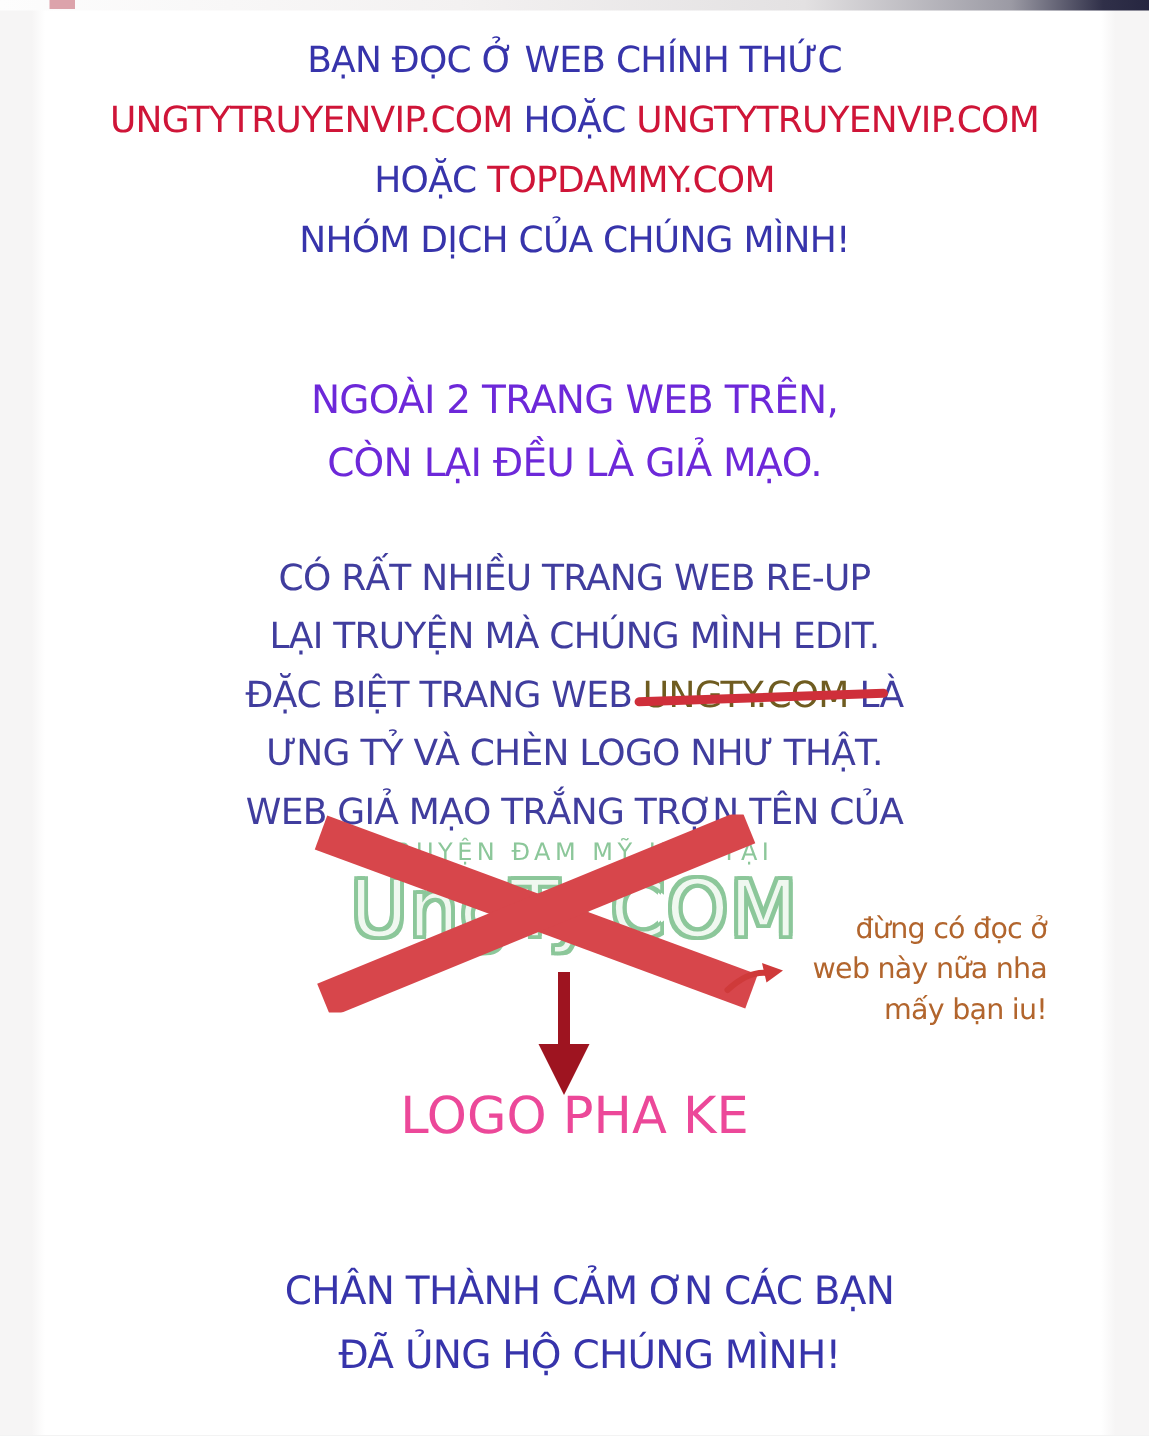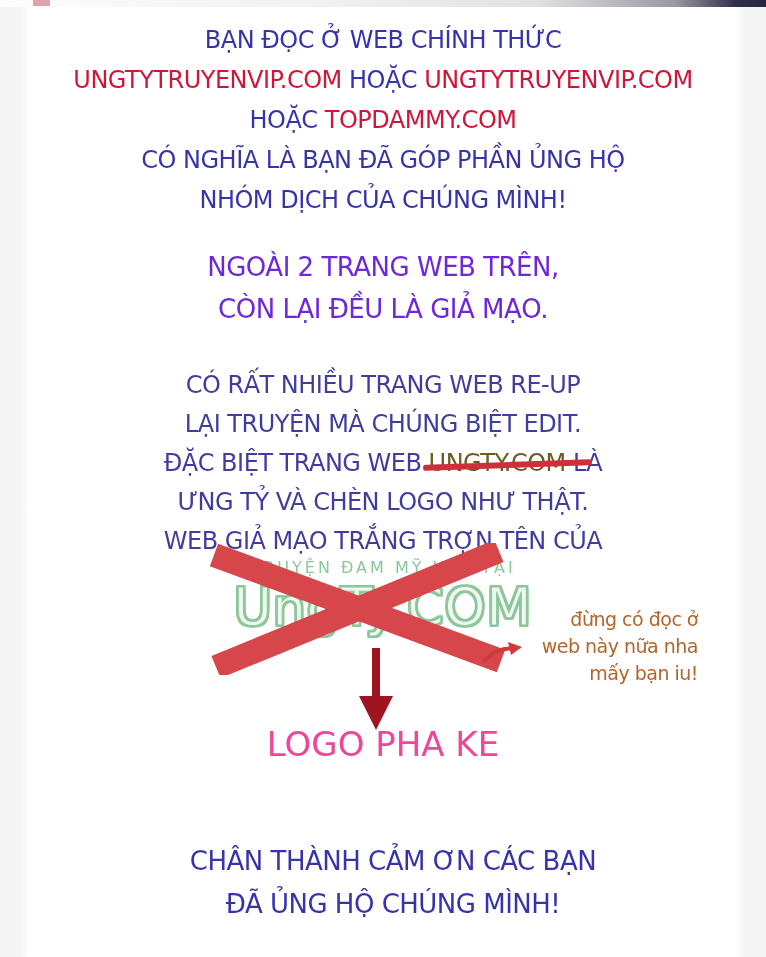--- a/index.html
+++ b/index.html
@@ -65,32 +65,31 @@
     <div>BẠN ĐỌC Ở WEB CHÍNH THỨC</div>
     <div>
       <span class="url">UNGTYTRUYENVIP.COM</span>
       <span>HOẶC</span>
       <span class="url">UNGTYTRUYENVIP.COM</span>
     </div>
     <div>
       <span>HOẶC</span>
       <span class="url">TOPDAMMY.COM</span>
     </div>
-    <div>CÓ NGHĨA LÀ BẠN ĐÃ GÓP PHẦN ỦNG HỘ</div>
     <div>NHÓM DỊCH CỦA CHÚNG MÌNH!</div>
   </div>
 
   <div class="tblock notice">
     <div>NGOÀI 2 TRANG WEB TRÊN,</div>
     <div>CÒN LẠI ĐỀU LÀ GIẢ MẠO.</div>
   </div>
 
   <div class="tblock warning">
     <div>CÓ RẤT NHIỀU TRANG WEB RE-UP</div>
-    <div>LẠI TRUYỆN MÀ CHÚNG BIỆT EDIT.</div>
+    <div>LẠI TRUYỆN MÀ CHÚNG MÌNH EDIT.</div>
     <div>
       <span>ĐẶC BIỆT TRANG WEB</span>
       <span class="fake-url">UNGTY.COM</span>
       <span>LÀ</span>
     </div>
     <div>ƯNG TỶ VÀ CHÈN LOGO NHƯ THẬT.</div>
     <div>WEB GIẢ MẠO TRẮNG TRỢN TÊN CỦA</div>
   </div>
 
   <div class="fake-logo">

